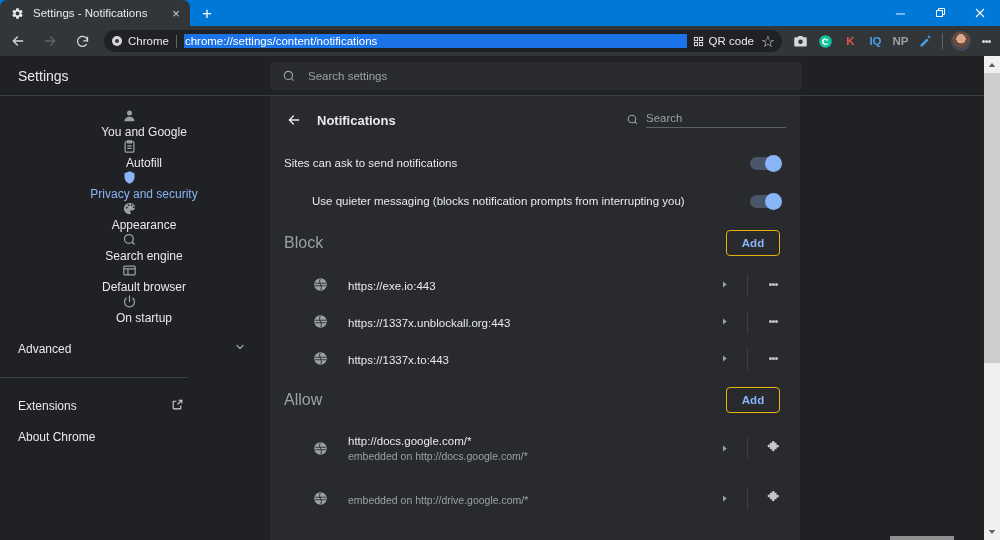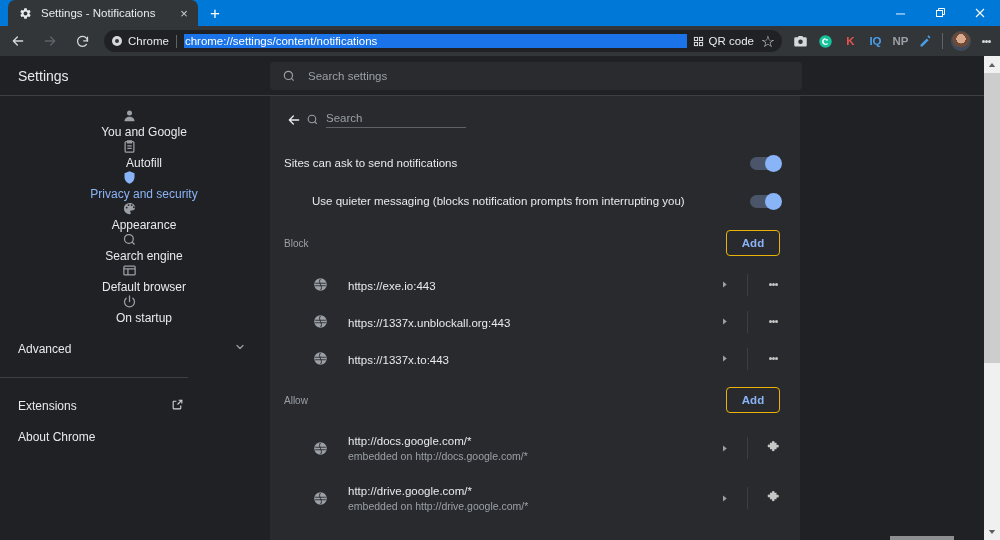--- a/index.html
+++ b/index.html
@@ -17,21 +17,20 @@
     position: absolute; top: 0; left: 0; width: 1000px; height: 26px;
     background: #0078d7;
     display: flex; align-items: flex-end;
   }
   .tab {
     width: 190px; height: 26px;
     background: #323639;
     border-radius: 7px 7px 0 0;
     display: flex; align-items: center;
     padding: 0 6px 0 10px;
-    margin-left: 8px;
     position: relative;
   }
   .tab-favicon { width: 14px; height: 14px; flex: 0 0 14px; margin-right: 9px;
      display:flex; align-items:center; justify-content:center; }
   .tab-title {
     flex: 1 1 auto; color: #e8eaed; font-size: 11.5px;
     white-space: nowrap; overflow: hidden; text-overflow: ellipsis;
   }
   .tab-close {
     width: 16px; height: 16px; flex: 0 0 16px;
@@ -189,21 +188,21 @@
   }
   .toggle .knob {
     position: absolute; right: -2px; top: -2px;
     width: 17px; height: 17px; border-radius: 50%; background: #8ab4f8;
   }
 
   .section-head {
     display: flex; align-items: center; height: 46px;
     padding: 0 20px 0 14px;
   }
-  .section-head .lbl { flex: 1 1 auto; color: #9aa0a6; font-size: 10px; }
+  .section-head .lbl { flex: 1 1 auto; color: #9aa0a6; font-size: 16px; }
   .add-btn {
     height: 26px; min-width: 54px; border: 1px solid #eab308;
     border-radius: 4px; color: #8ab4f8; font-size: 11.5px;
     display: flex; align-items: center; justify-content: center;
     padding: 0 14px; background: transparent; font-weight: bold;
   }
 
   .site-row {
     display: flex; align-items: center; height: 37px;
     padding: 0 14px 0 42px;
@@ -468,20 +467,21 @@
 
     <div class="main">
       <div class="card">
 
         <div class="card-head">
           <span class="back-arrow">
             <svg width="16" height="16" viewBox="0 0 24 24" fill="none" stroke="#e8eaed" stroke-width="2" stroke-linecap="round" stroke-linejoin="round">
               <path d="M19 12H5M11 18l-6-6 6-6"></path>
             </svg>
           </span>
+          <span class="card-title">Notifications</span>
           <span class="card-search">
             <span class="mag">
               <svg width="13" height="13" viewBox="0 0 24 24" fill="none" stroke="#9aa0a6" stroke-width="2">
                 <circle cx="11" cy="11" r="7"></circle>
                   <path d="M20 20l-4.3-4.3"></path>
               </svg>
             </span>
             <span class="cs-field">Search</span>
           </span>
         </div>
@@ -609,21 +609,20 @@
 
         <div class="site-row tall">
           <span class="site-globe">
             <svg width="15" height="15" viewBox="0 0 24 24">
                 <circle cx="12" cy="12" r="10" fill="#9aa0a6"></circle>
                 <path d="M12 3c-2 2.5-2 5 0 9s2 6.5 0 9" stroke="#292a2d" stroke-width="1.6" fill="none"></path>
                 <path d="M3.5 10h17M3.5 14h17" stroke="#292a2d" stroke-width="1.4"></path>
               </svg>
           </span>
           <span class="site-texts">
-            <div class="site-name">http://drive.google.com/*</div>
             <div class="site-sub">embedded on http://drive.google.com/*</div>
           </span>
           <span class="site-chevron">
             <svg width="9" height="9" viewBox="0 0 24 24" fill="#9aa0a6">
                 <path d="M8 4l10 8-10 8z"></path>
               </svg>
           </span>
           <span class="row-sep"></span>
           <span class="row-action">
             <svg width="16" height="16" viewBox="0 0 24 24" fill="#c4c7c5">

